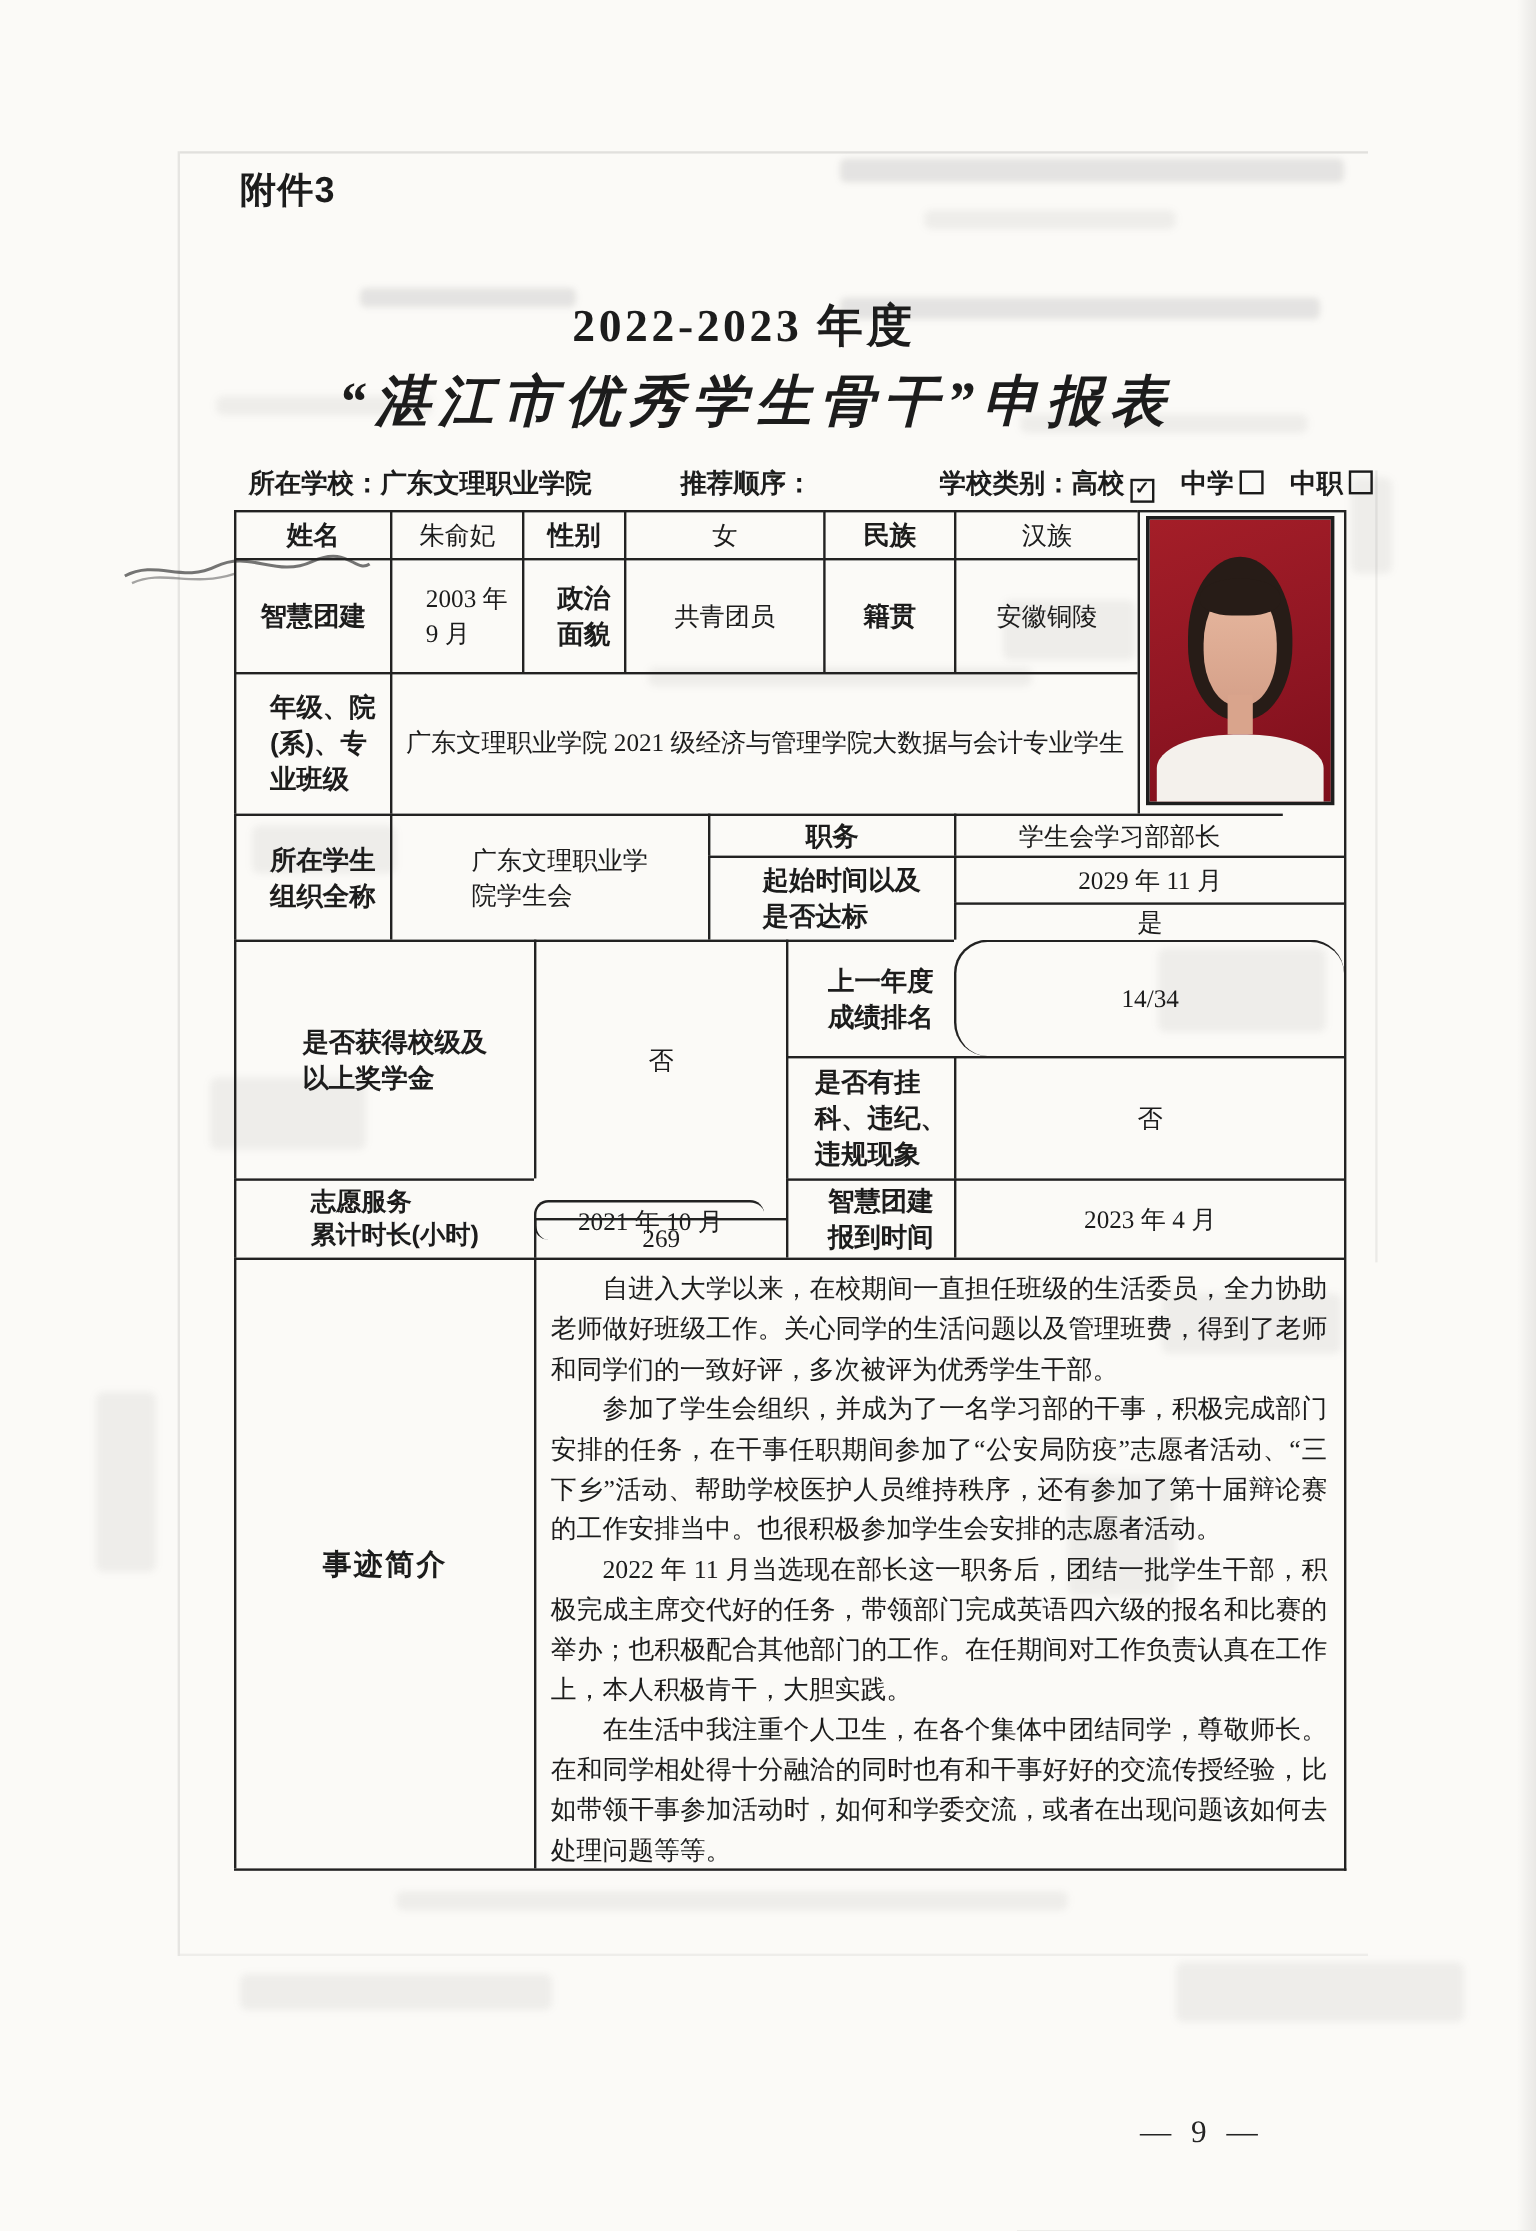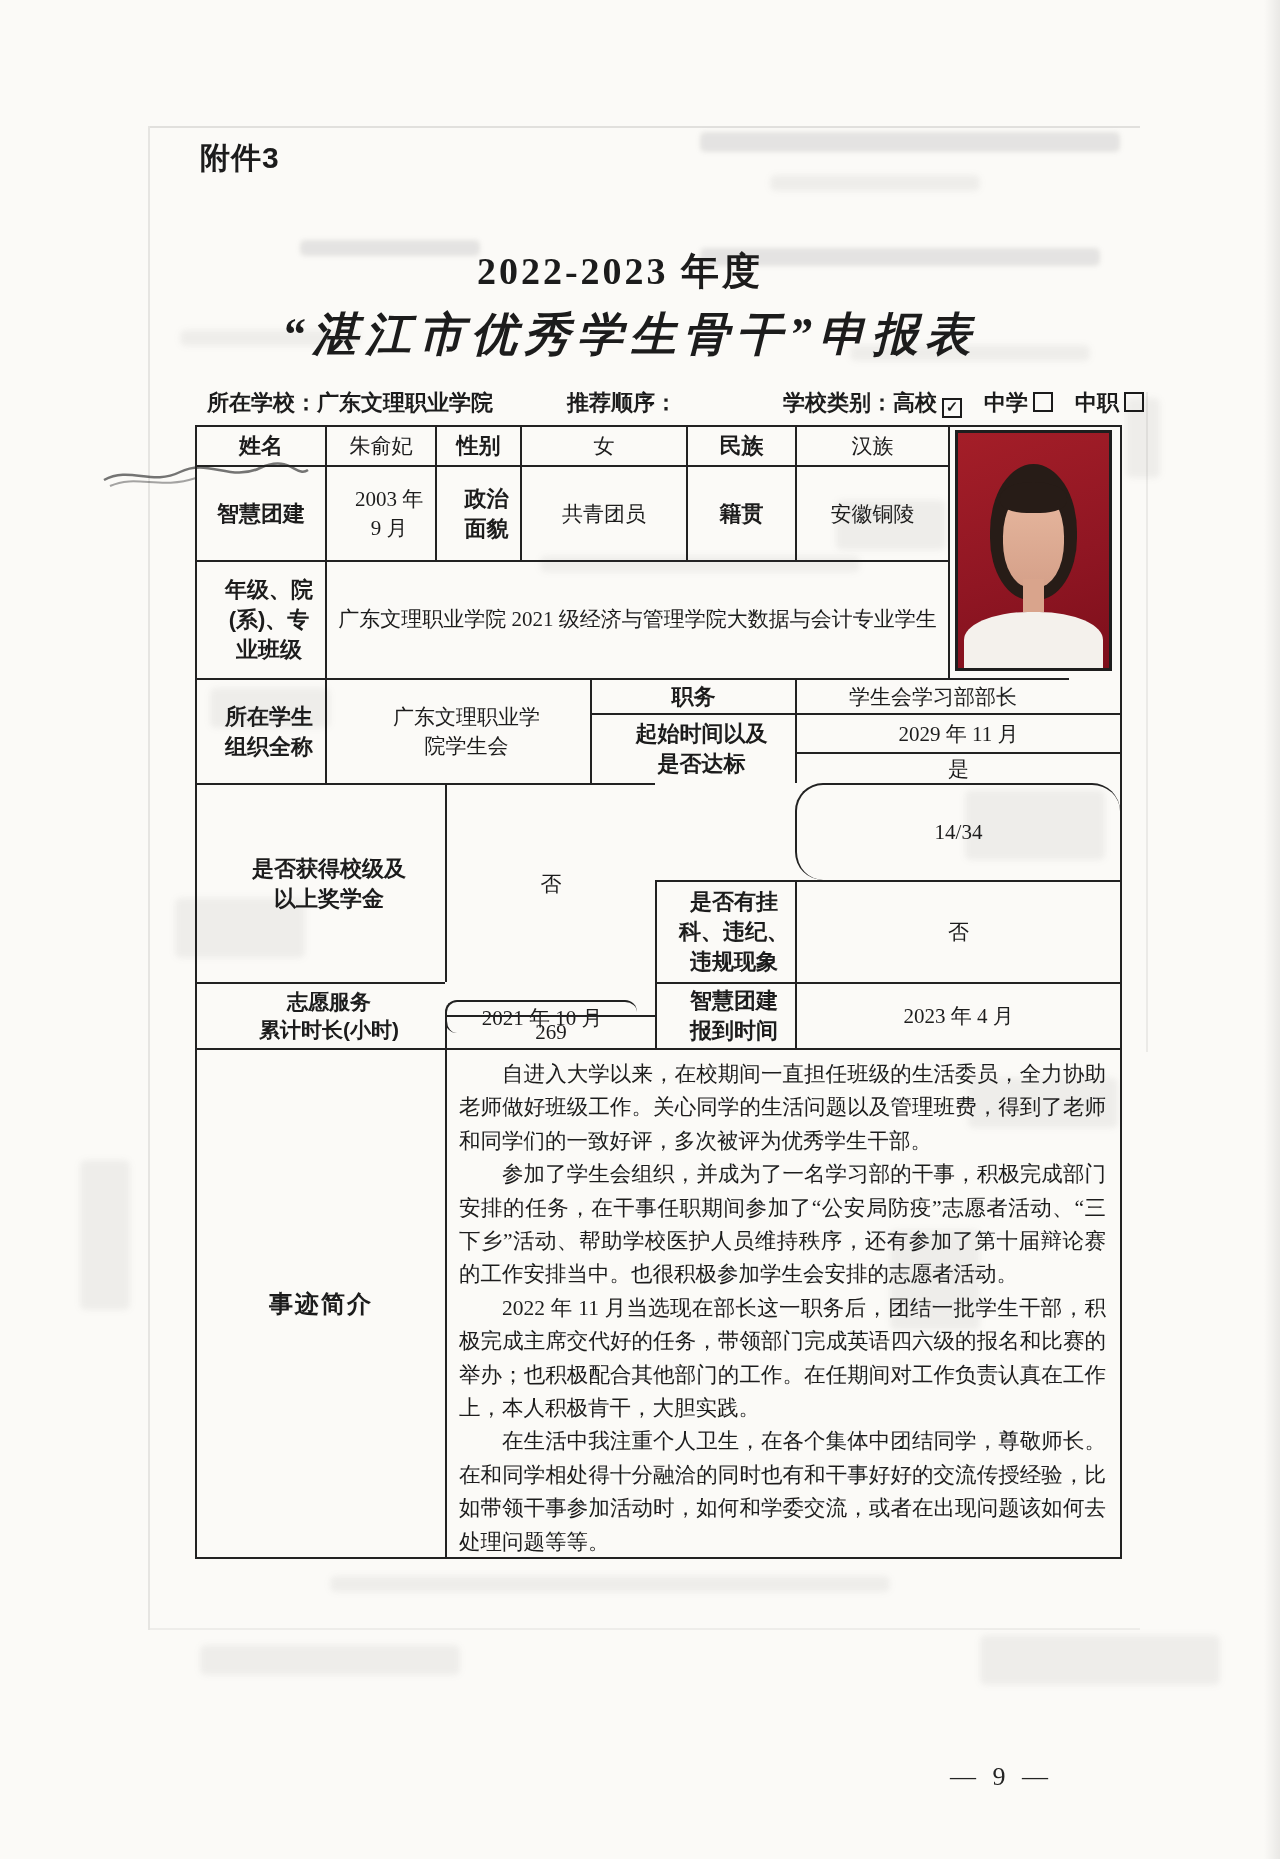--- a/index.html
+++ b/index.html
@@ -31,21 +31,21 @@
   .sr-val{font-weight:bold;}
   .cat-group{margin-right:22px;white-space:nowrap;}
   .cb{display:inline-block;width:16px;height:16px;border:2px solid #1b1b1b;margin-left:5px;
     vertical-align:-2px;font-size:15px;line-height:14px;font-weight:bold;text-align:center;
     font-style:normal;}
   .cb i{font-style:normal;}
   
   .form-table{position:absolute;left:195px;top:425px;width:925px;height:1132px;
     border-right:2px solid #222;border-bottom:2px solid #222;}
   .cell{position:absolute;box-sizing:border-box;border-left:2px solid #222;border-top:2px solid #222;
-    display:flex;align-items:center;justify-content:center;text-align:center;overflow:hidden;}
+    display:flex;align-items:center;justify-content:center;text-align:left;overflow:hidden;}
   .lbl{font-weight:bold;font-size:22px;}
   .val{font-family:"Liberation Serif",serif;font-size:21px;}
   .ml{white-space:pre-line;line-height:1.35;padding-left:16px;}
   .deeds-label{font-size:24px;letter-spacing:2px;}
   .deeds{display:block;text-align:justify;padding:8px 14px 0 12px;
     font-family:"Liberation Serif",serif;font-size:21.5px;line-height:33.4px;}
   .deeds p{margin:0;text-indent:2em;}
   
   .photo-frame{position:absolute;left:5px;top:3px;right:8px;bottom:7px;
     border:3px solid #1e1e1e;background:linear-gradient(160deg,#a41e28,#901623 55%,#7d0f1b);
@@ -150,20 +150,22 @@
     <div class="cell lbl" style="left:395px;top:253px;width:205px;height:35px;">职务</div>
     <div class="cell val" style="left:600px;top:253px;width:274px;height:35px;">学生会学习部部长</div>
     <div class="cell lbl ml" style="left:395px;top:288px;width:205px;height:70px;">起始时间以及
 是否达标</div>
     <div class="cell val" style="left:600px;top:288px;width:325px;height:39px;">2029 年 11 月</div>
     <div class="cell val" style="left:600px;top:327px;width:325px;height:31px;">是</div>
 
     <div class="cell lbl ml" style="left:0;top:358px;width:250px;height:199px;">是否获得校级及
 以上奖学金</div>
     <div class="cell val" style="left:250px;top:358px;width:210px;height:199px;">否</div>
+    <div class="cell lbl ml" style="left:460px;top:358px;width:140px;height:97px;">上一年度
+成绩排名</div>
     <div class="cell val" style="left:600px;top:358px;width:325px;height:97px;border-radius:28px;">14/34</div>
     <div class="cell lbl ml" style="left:460px;top:455px;width:140px;height:102px;">是否有挂
 科、违纪、
 违规现象</div>
     <div class="cell val" style="left:600px;top:455px;width:325px;height:102px;">否</div>
 
     <div class="cell lbl ml" style="left:0;top:557px;width:250px;height:66px;font-size:21px;">志愿服务
 累计时长(小时)</div>
     <div class="cell val" style="left:250px;top:575px;width:192px;height:33px;border-radius:12px;">2021 年 10 月</div>
     <div class="cell val" style="left:250px;top:590px;width:210px;height:33px;">269</div>

